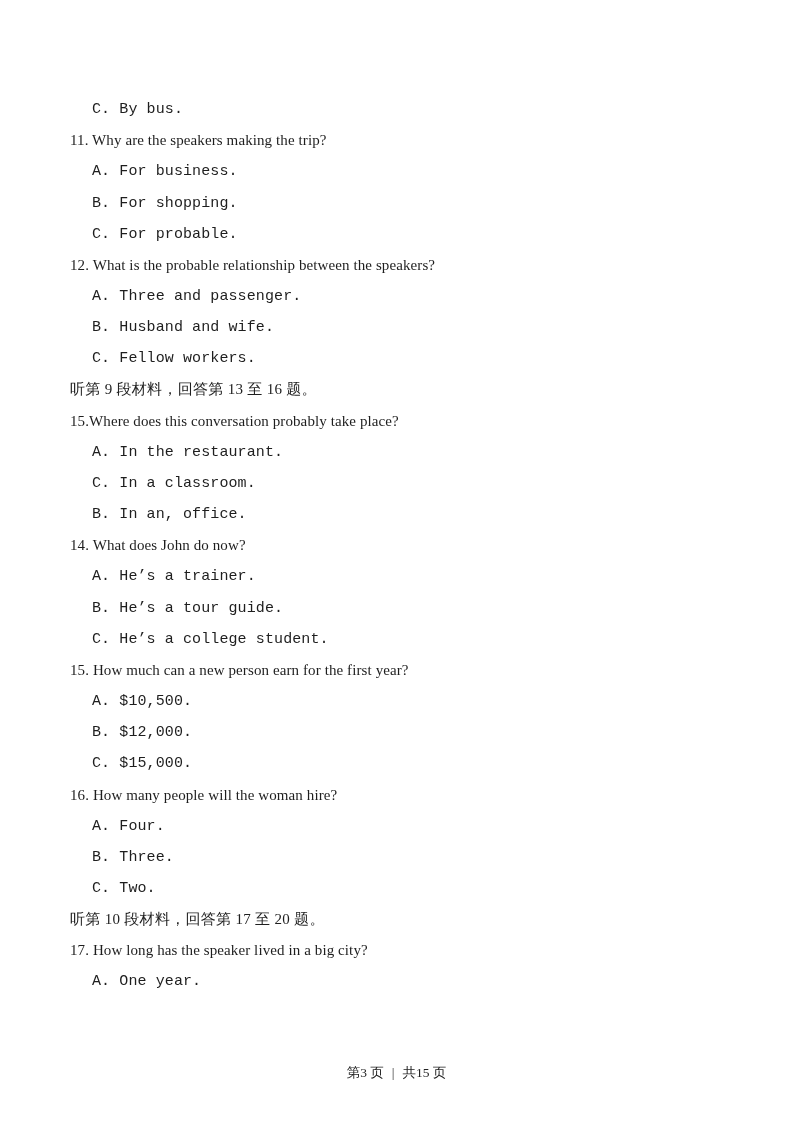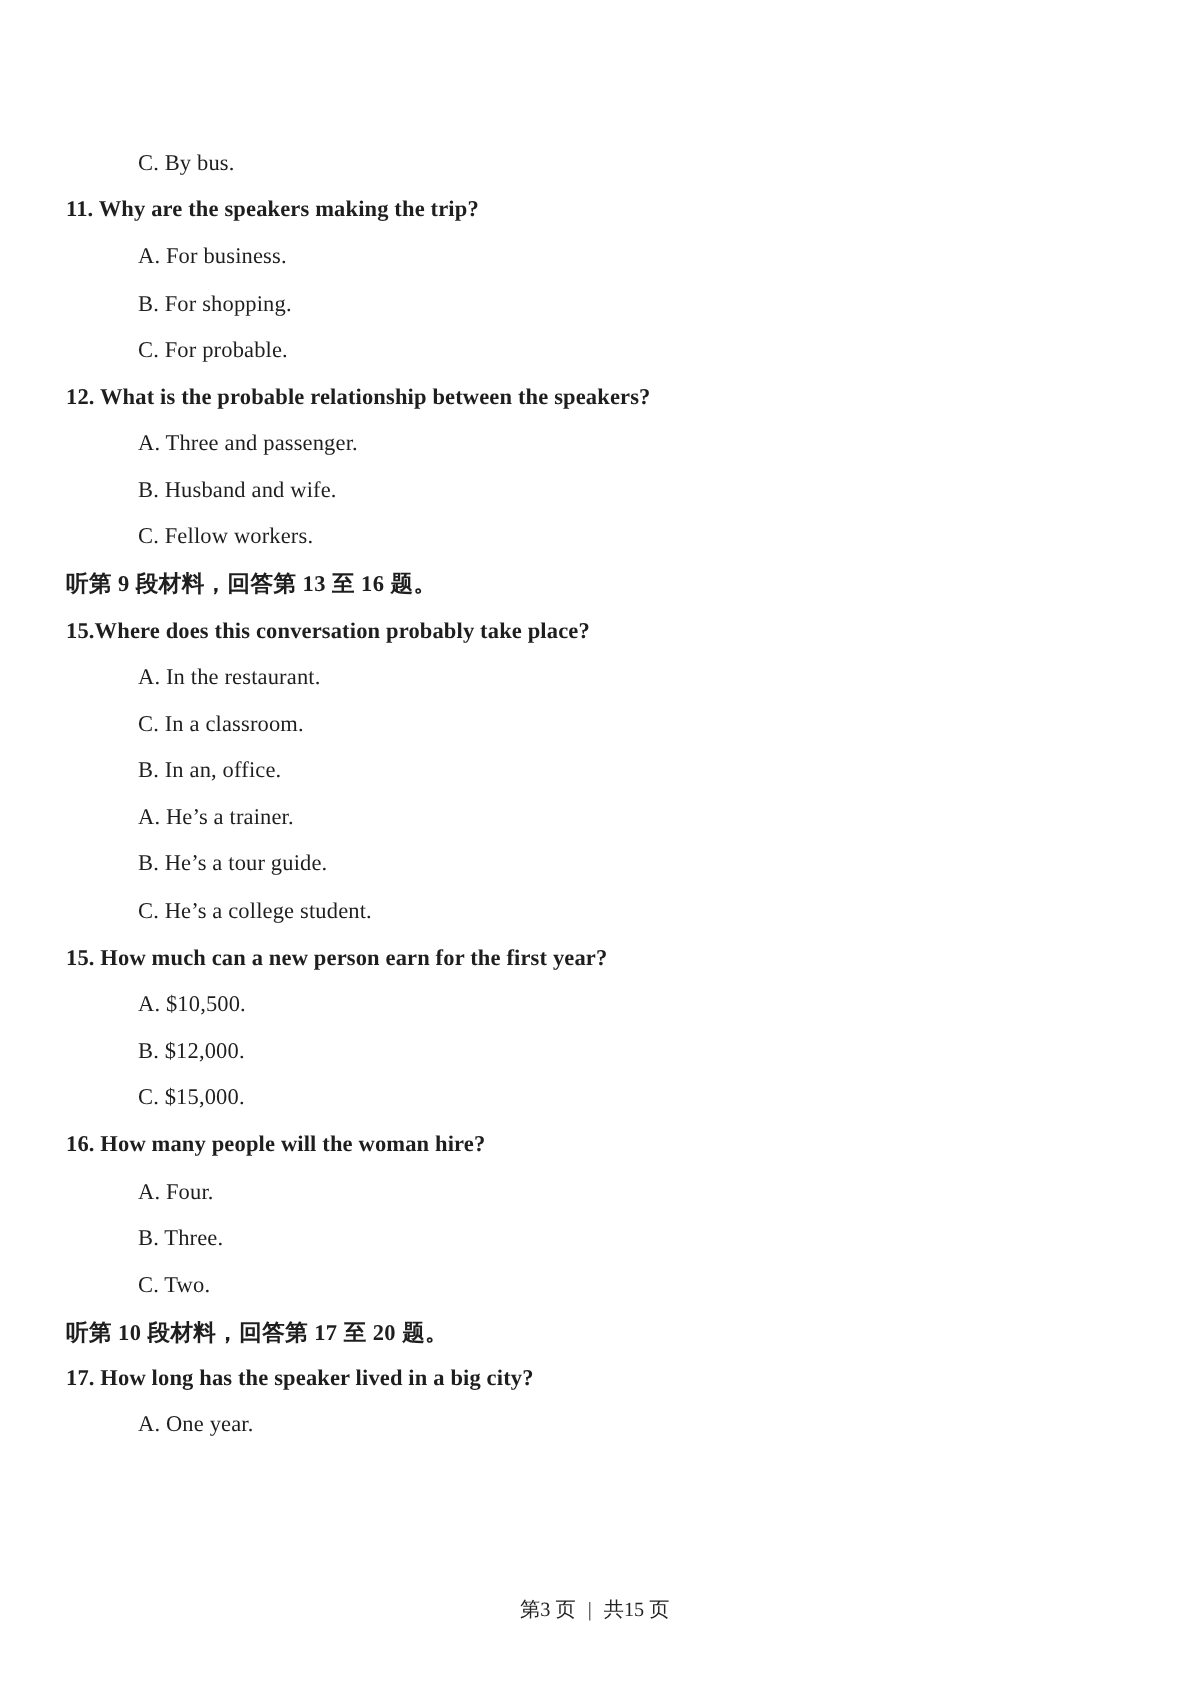--- a/index.html
+++ b/index.html
@@ -29,25 +29,25 @@
   .line {
     height: 31.17px;
     display: flex;
     align-items: center;
     font-size: 15px;
     letter-spacing: 0.1px;
     white-space: pre;
   }
   .line.question,
   .line.section {
-    padding-left: 44px;
-    font-weight: bold;
+    padding-left: 70px;
   }
   .line.option {
     padding-left: 92px;
+    font-family: Liberation Mono, monospace;
   }
   .line.section {
     letter-spacing: 0.3px;
   }
   .footer {
     position: absolute;
     top: 1038px;
     left: 0;
     right: 0;
     height: 20px;
@@ -76,20 +76,21 @@
       <div class="line option">C. For probable.</div>
       <div class="line question">12. What is the probable relationship between the speakers?</div>
       <div class="line option">A. Three and passenger.</div>
       <div class="line option">B. Husband and wife.</div>
       <div class="line option">C. Fellow workers.</div>
       <div class="line section">听第 9 段材料，回答第 13 至 16 题。</div>
       <div class="line question">15.Where does this conversation probably take place?</div>
       <div class="line option">A. In the restaurant.</div>
       <div class="line option">C. In a classroom.</div>
       <div class="line option">B. In an, office.</div>
+      <div class="line question">14. What does John do now?</div>
       <div class="line option">A. He’s a trainer.</div>
       <div class="line option">B. He’s a tour guide.</div>
       <div class="line option">C. He’s a college student.</div>
       <div class="line question">15. How much can a new person earn for the first year?</div>
       <div class="line option">A. $10,500.</div>
       <div class="line option">B. $12,000.</div>
       <div class="line option">C. $15,000.</div>
       <div class="line question">16. How many people will the woman hire?</div>
       <div class="line option">A. Four.</div>
       <div class="line option">B. Three.</div>

